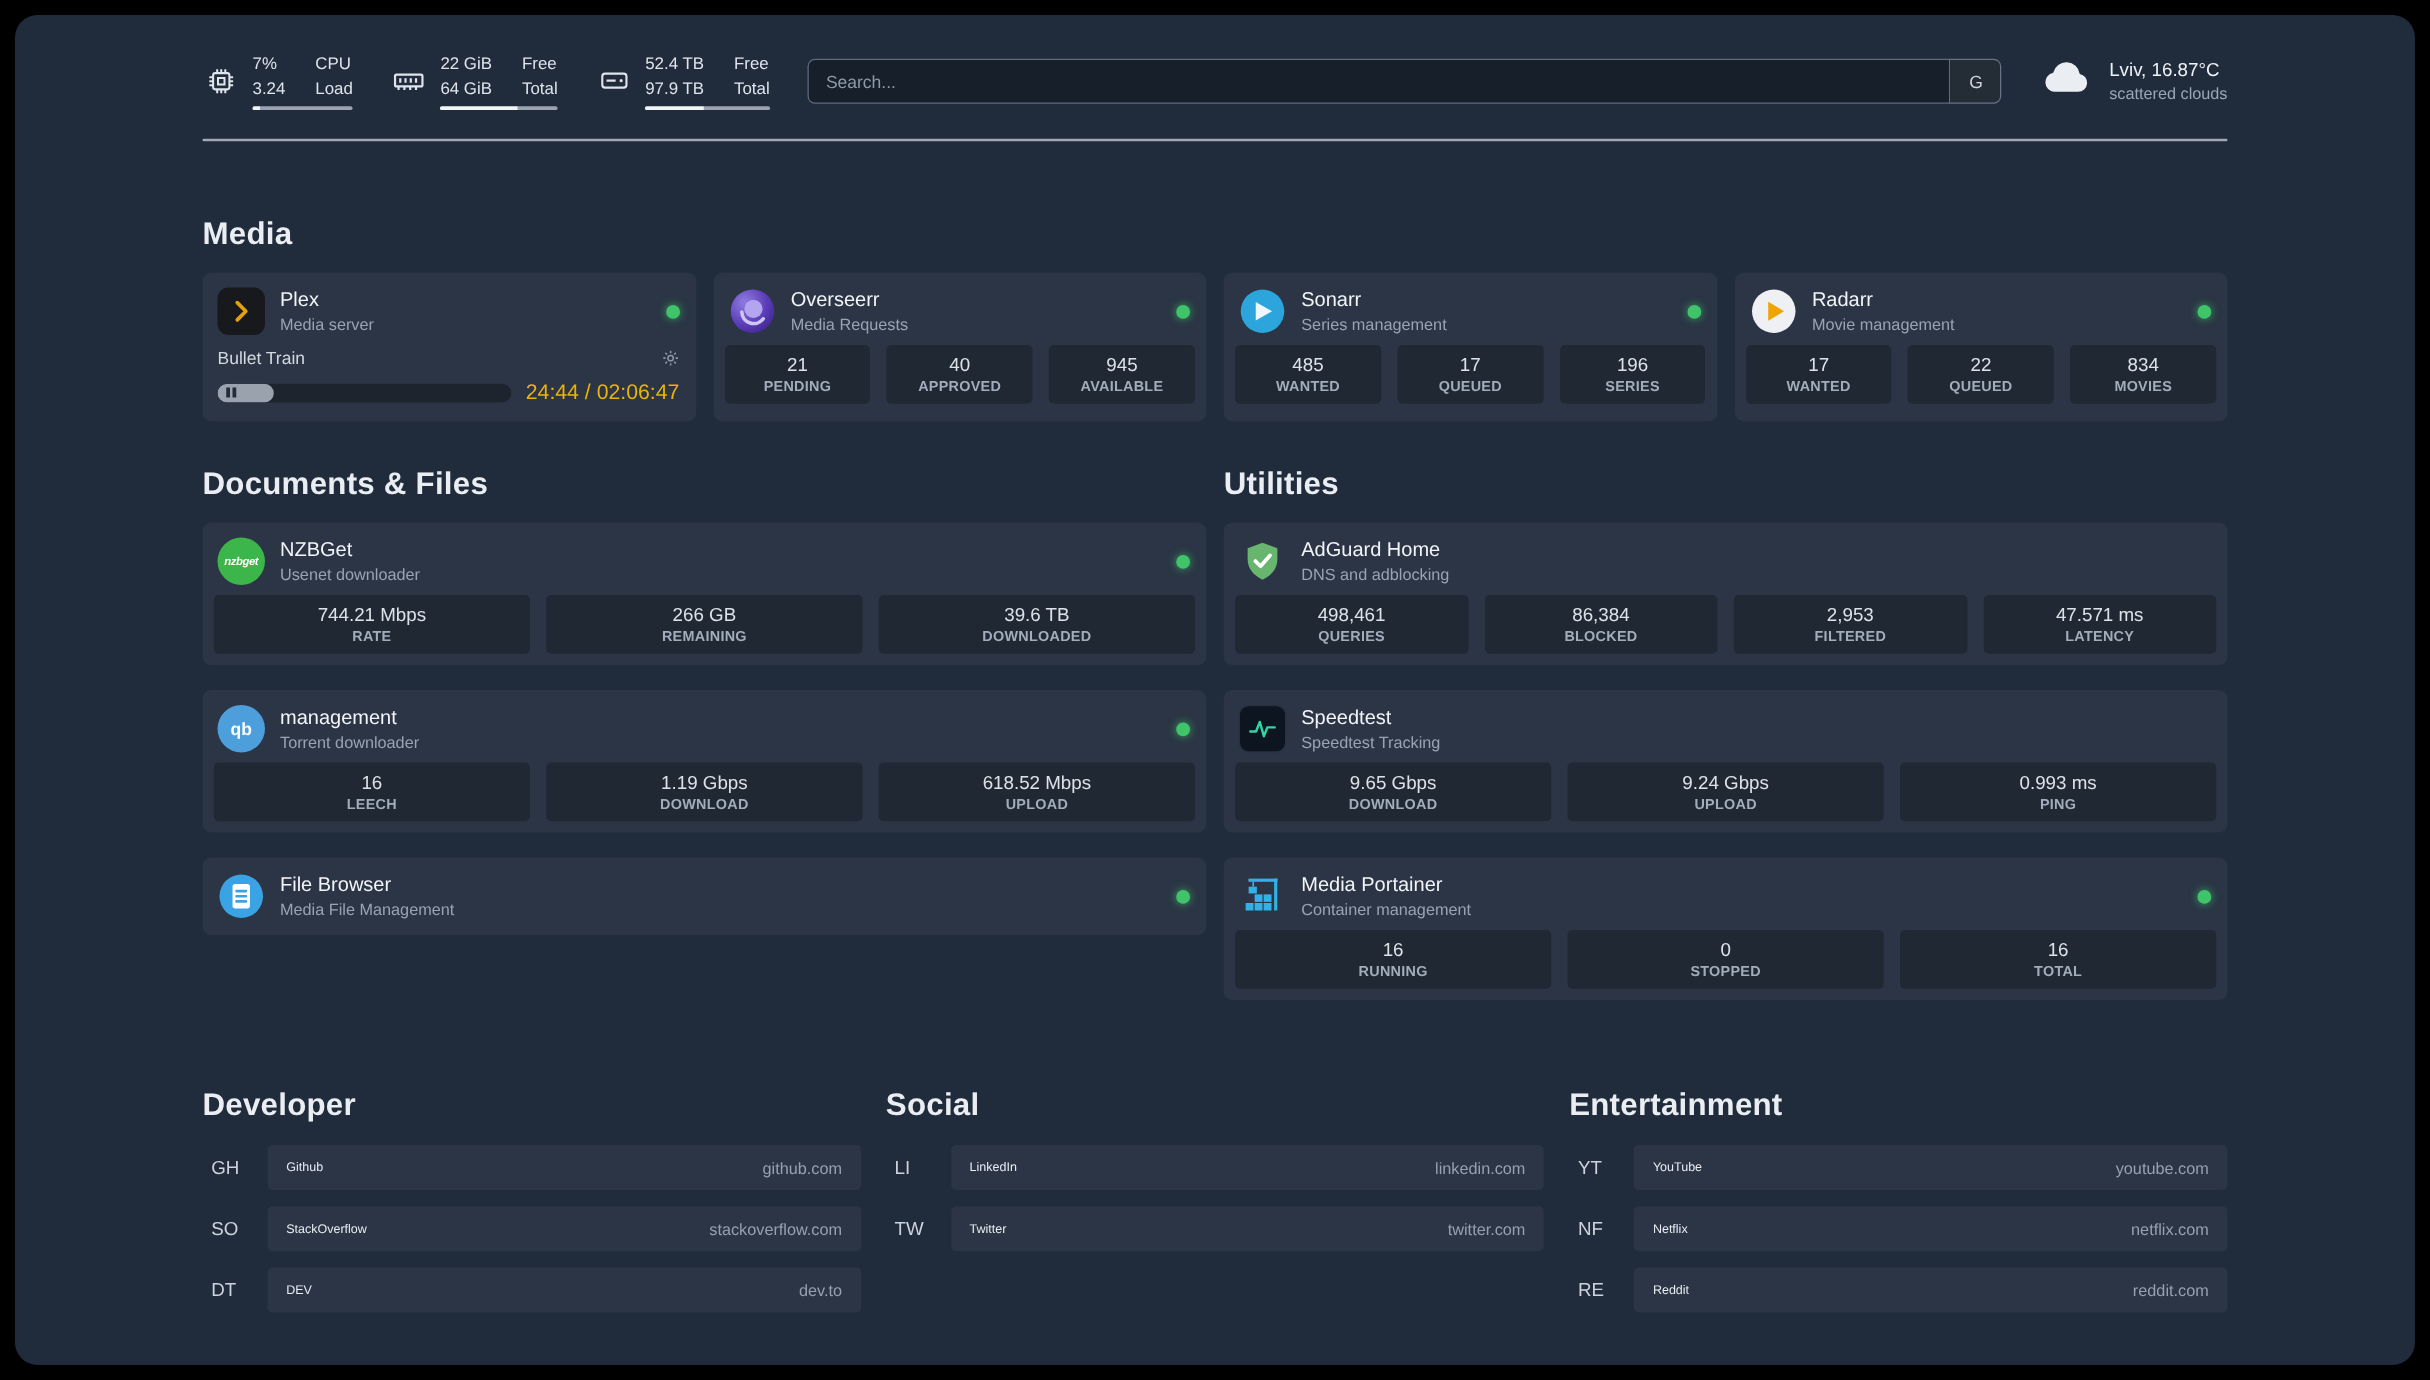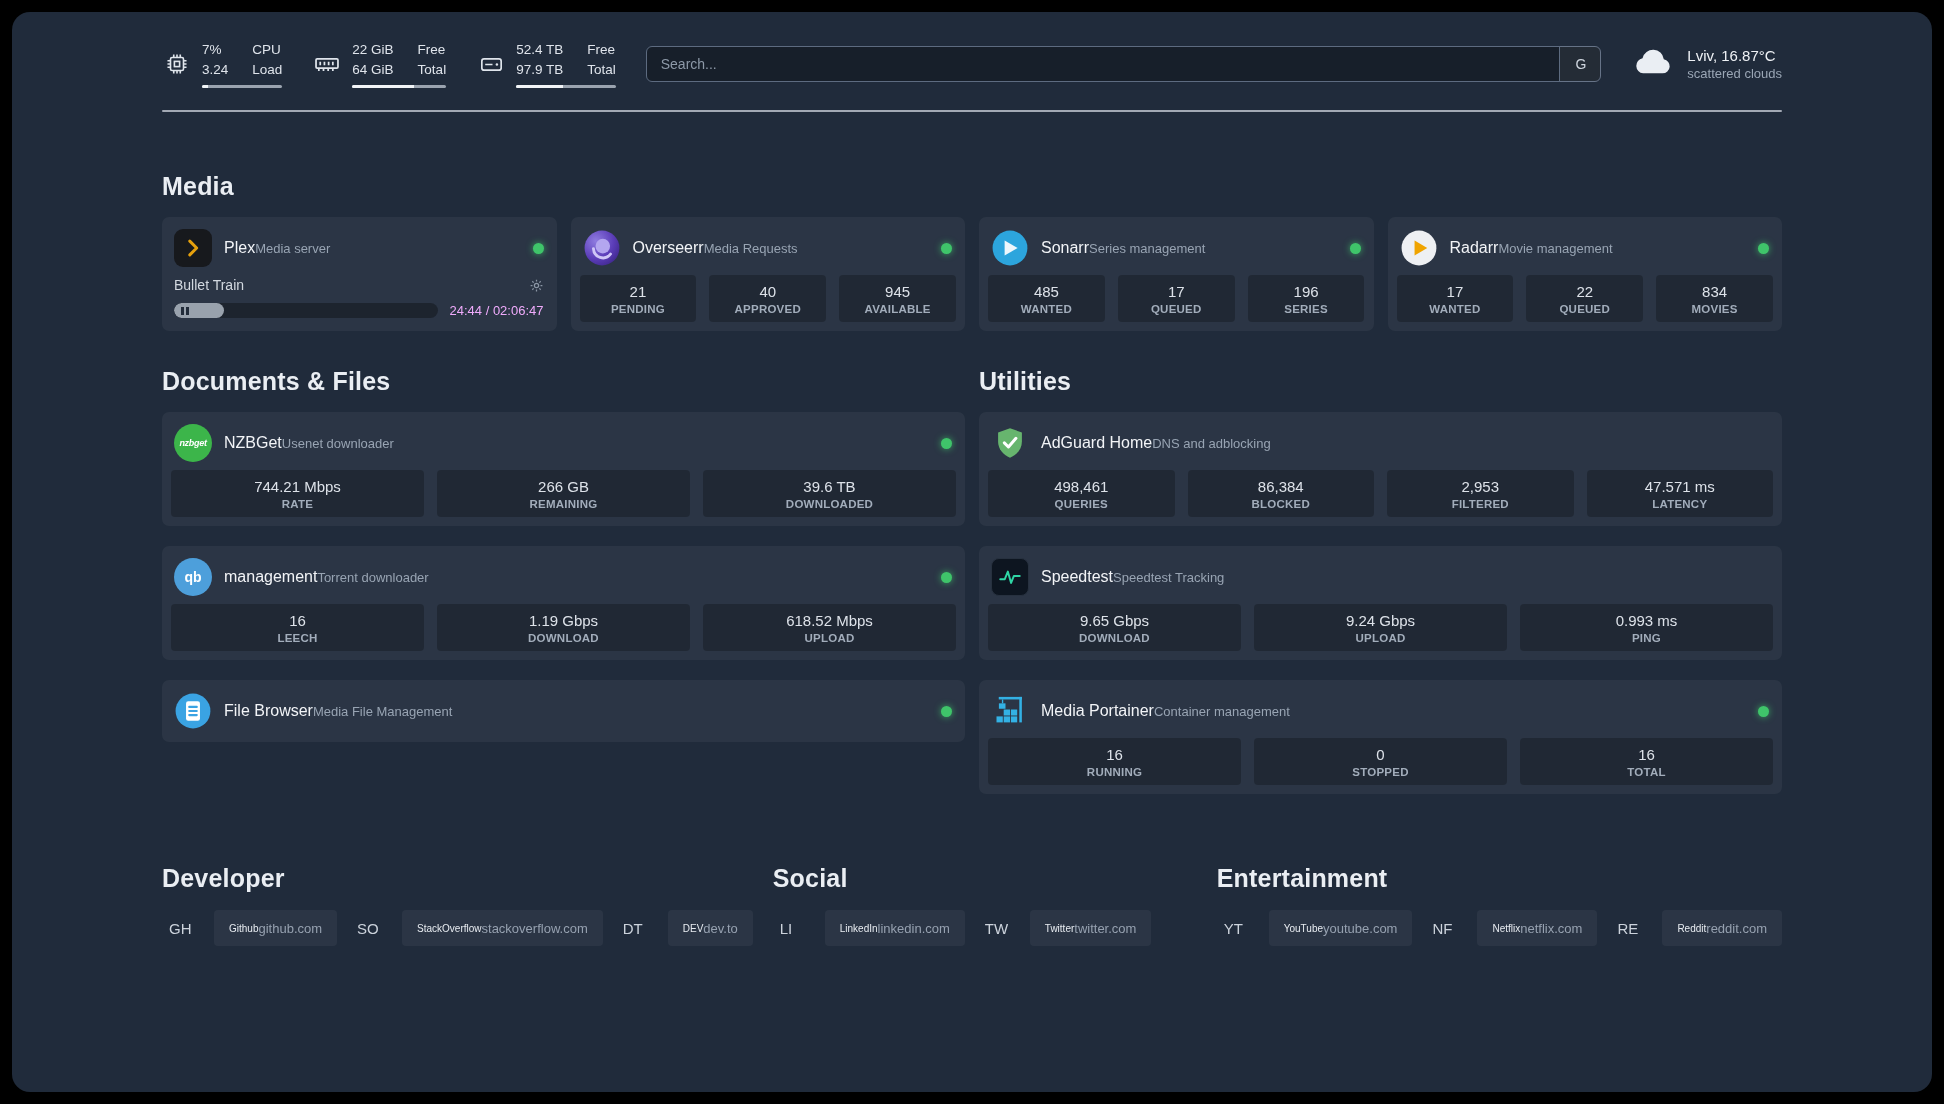--- a/index.html
+++ b/index.html
@@ -27,48 +27,48 @@
   .divider { margin-top: 22px; height: 2px; background: #cdd4dd; opacity: 0.75; border-radius: 1px; }
 
   
   .section-title { font-size: 25px; font-weight: 600; color: #eaeef3; letter-spacing: 0.2px; }
   .media-section { margin-top: 60px; }
   .media-grid { display: grid; grid-template-columns: repeat(4, 1fr); gap: 14px; margin-top: 16px; }
 
   .card { background: rgba(255,255,255,0.05); border-radius: 7px; padding: 9px; }
   .card-header { display: flex; align-items: center; gap: 12px; padding: 3px 4px 8px 3px; cursor: pointer; }
   .svc-icon { width: 38px; height: 38px; flex: none; display: flex; align-items: center; justify-content: center; }
-  .svc-meta { display: flex; flex-direction: row; }
+  .svc-meta { display: flex; flex-direction: column; }
   .svc-name { font-size: 16px; font-weight: 500; color: #f2f4f7; }
   .svc-sub { font-size: 13px; color: #98a4b3; margin-top: 2px; }
   .status-dot { margin-left: auto; width: 11px; height: 11px; border-radius: 50%; background: var(--status-online, #3fc46a); box-shadow: 0 0 7px rgba(63,196,106,0.8); flex: none; }
   .stats-row { display: flex; gap: 13px; }
   .stat { flex: 1; background: rgba(0,0,0,0.24); border-radius: 4px; padding: 8px 4px 7px; text-align: center; }
   .stat-value { font-size: 15px; color: #dde2e9; }
   .stat-label { font-size: 11.5px; font-weight: 700; color: #a2adbb; margin-top: 3px; letter-spacing: 0.02em; }
 
   
   .player { padding: 2px 4px 4px 3px; }
   .player-top { display: flex; align-items: center; justify-content: space-between; }
   .player-title { font-size: 14px; color: #d3d9e0; }
   .gear { display: flex; cursor: pointer; }
   .player-bar-row { display: flex; align-items: center; margin-top: 10px; }
   .player-track { flex: 1; height: 15px; border-radius: 8px; background: rgba(0,0,0,0.32); position: relative; overflow: hidden; }
   .player-fill { position: absolute; left: 0; top: 0; bottom: 0; border-radius: 8px; background: #99a2ad; display: flex; align-items: center; padding-left: 7px; gap: 2.5px; }
   .pause-bars { display: flex; gap: 2.5px; }
   .pause-bars i { display: block; width: 2.5px; height: 8px; background: #222c3a; }
-  .player-time { font-size: 13px; color: #f0abfc; margin-left: 12px; white-space: nowrap; }
+  .player-time { font-size: 17px; color: #eab308; margin-left: 12px; white-space: nowrap; }
 
   
   .mid-grid { display: grid; grid-template-columns: 1fr 1fr; column-gap: 14px; margin-top: 36px; align-items: start; }
   .col-stack { display: flex; flex-direction: column; gap: 20px; margin-top: 16px; }
 
   
   .bm-grid { display: grid; grid-template-columns: 1fr 1fr 1fr; column-gap: 20px; margin-top: 70px; align-items: start; }
-  .bm-list { display: flex; flex-direction: row; gap: 13px; margin-top: 17px; }
+  .bm-list { display: flex; flex-direction: column; gap: 13px; margin-top: 17px; }
   .bm-row { display: flex; align-items: center; cursor: pointer; }
   .bm-abbr { width: 52px; flex: none; font-size: 15px; color: #ccd3dc; padding-left: 7px; }
   .bm-pill { flex: 1; display: flex; align-items: center; justify-content: space-between; background: rgba(255,255,255,0.05); border-radius: 4px; height: 36px; padding: 0 15px; }
   .bm-name { font-size: 10px; color: #e8ecf1; }
   .bm-url { font-size: 13px; color: #96a1b0; }
 
   
   .icon-plex { background: #17191d; border-radius: 9px; }
   .icon-overseerr, .icon-nzbget, .icon-qb { border-radius: 50%; }
   .icon-nzbget { background: #3cb54a; }

